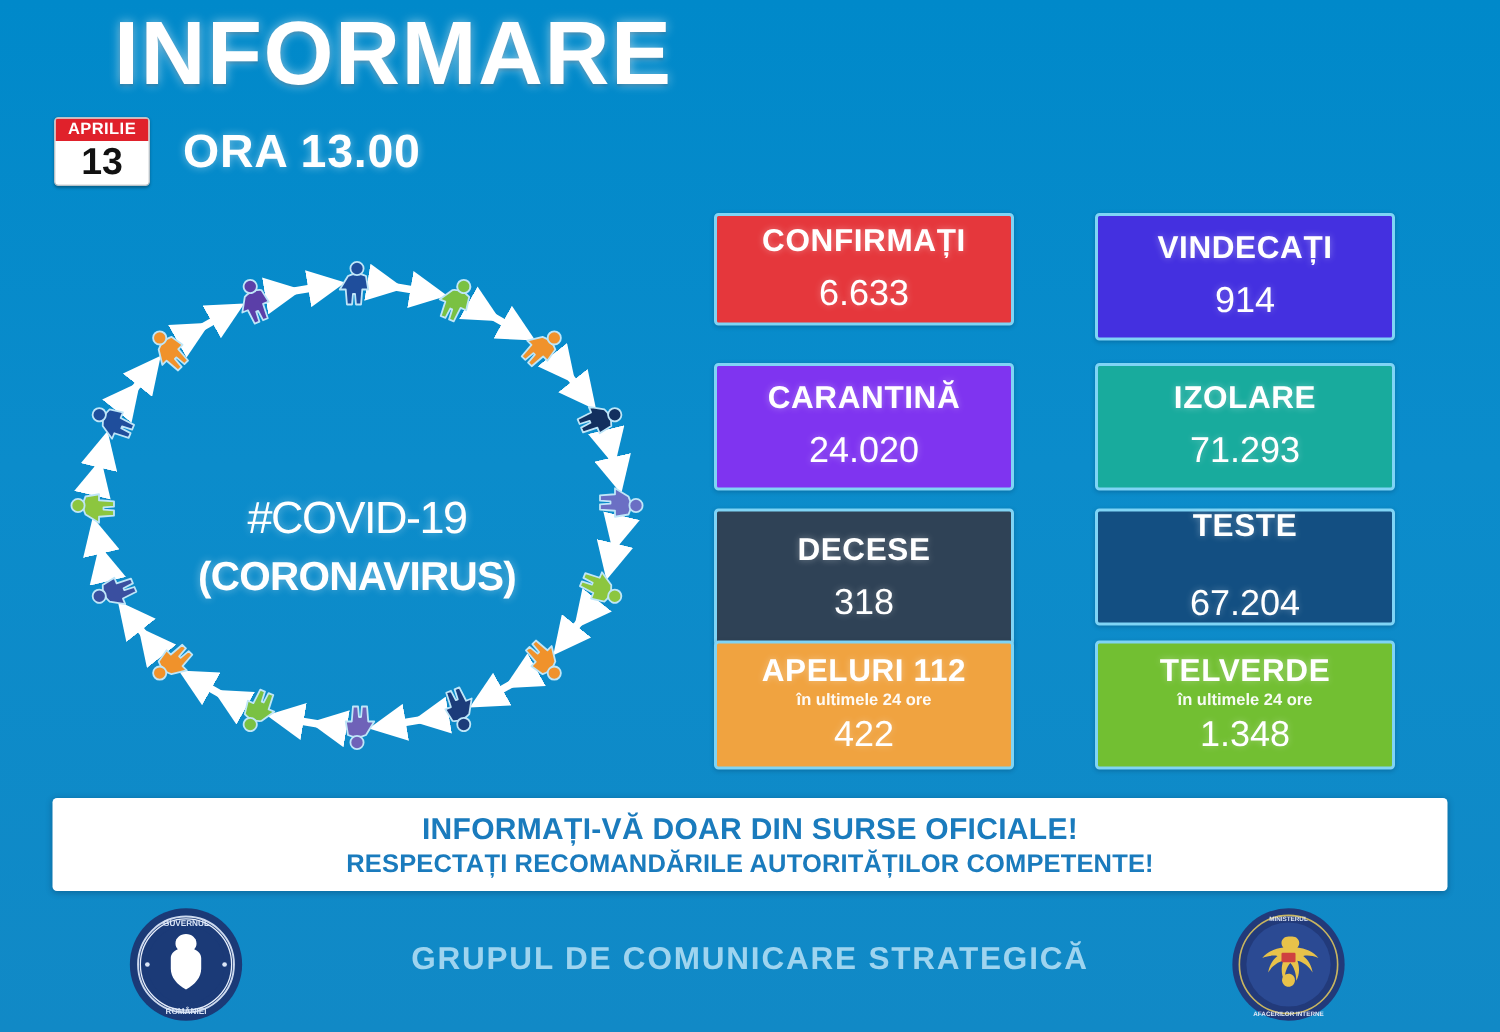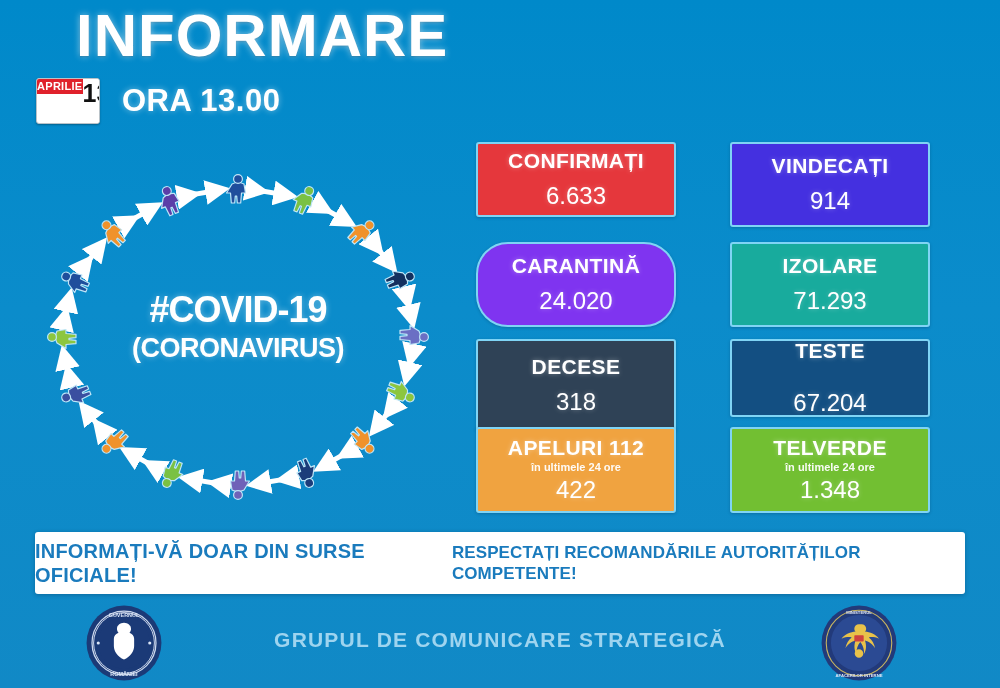--- a/index.html
+++ b/index.html
@@ -18,21 +18,21 @@
     position:absolute;left:36px;top:2px;
     font-size:60px;font-weight:bold;color:#ffffff;
     letter-spacing:1px;line-height:68px;
     text-shadow:0 0 7px rgba(255,255,255,.55),0 1px 2px rgba(0,40,70,.35);
     padding-left:40px;
   }
   .datewrap{position:absolute;left:36px;top:78px;display:flex;align-items:center;}
   .cal{
     width:62px;height:44px;background:#ffffff;border:1px solid #b9c2c8;
     border-radius:3px;overflow:hidden;box-shadow:0 1px 2px rgba(0,0,0,.3);
-    display:flex;flex-direction:row;
+    display:flex;flex-direction:column;
   }
   .cal-top{
     background:#e0212b;color:#fff;font-size:11px;font-weight:bold;
     text-align:center;line-height:15px;height:15px;letter-spacing:.3px;
   }
   .cal-day{
     flex:1;color:#111;font-size:25px;font-weight:bold;text-align:center;
     line-height:29px;background:#fff;
   }
   .hour{
@@ -41,22 +41,22 @@
     text-shadow:0 0 6px rgba(255,255,255,.45);
   }
 
   
   #circle{position:absolute;left:28px;top:160px;width:420px;height:355px;}
   #circle svg{position:absolute;inset:0;}
   .covid-text{
     position:absolute;left:0;right:0;top:128px;text-align:center;
     color:#fff;pointer-events:none;
   }
-  .covid-main{font-size:36px;font-weight:bold;letter-spacing:-1px;line-height:44px;
-    text-shadow:0 0 6px rgba(255,255,255,.4);}
+  .covid-main{font-size:30px;font-weight:normal;letter-spacing:-1px;line-height:44px;
+    text-shadow:0 0 6px rgba(255,255,255,.4);margin-top:36px;}
   .covid-sub{font-size:27px;font-weight:bold;line-height:32px;letter-spacing:-.5px;
     text-shadow:0 0 6px rgba(255,255,255,.4);}
 
   
   .grid{position:absolute;left:476px;top:142px;width:460px;height:372px;}
   .box{
     position:absolute;width:200px;box-sizing:border-box;
     border:2px solid #7fd4f5;border-radius:3px;
     display:flex;flex-direction:column;align-items:center;justify-content:center;
     color:#ffffff;text-align:center;
@@ -68,32 +68,32 @@
   }
   .box .val{
     font-size:24px;font-weight:normal;line-height:28px;margin-top:9px;
     text-shadow:0 0 5px rgba(255,255,255,.3);
   }
   .box .sub{font-size:11px;font-weight:bold;line-height:13px;margin-top:1px;opacity:.95;}
   .box.compact .val{margin-top:2px;}
 
   .c0{left:0;top:0;height:75px;background:#e5373c;}
   .c1{left:254px;top:0;height:85px;background:#4430e0;}
-  .c2{left:0;top:100px;height:85px;background:#7f34f0;border-radius:32px;}
+  .c2{left:0;top:100px;height:85px;background:#7f34f0;}
   .c3{left:254px;top:100px;height:85px;background:#18ab9d;}
   .c4{left:0;top:197px;height:92px;background:#2f4256;}
   .c5{left:254px;top:197px;height:78px;background:#134f82;gap:17px;}
   .c6{left:0;top:285px;height:86px;background:#f0a340;}
   .c7{left:254px;top:285px;height:86px;background:#72bf32;}
 
   
   .banner{
     position:absolute;left:35px;top:532px;width:930px;height:62px;
     background:#ffffff;border-radius:3px;
-    display:flex;flex-direction:row;align-items:center;justify-content:center;
+    display:flex;flex-direction:column;align-items:center;justify-content:center;
     box-shadow:0 1px 4px rgba(0,30,60,.3);
   }
   .banner .l1{font-size:20px;font-weight:bold;color:#1a7bbd;letter-spacing:.2px;line-height:24px;}
   .banner .l2{font-size:17px;font-weight:bold;color:#1a7bbd;letter-spacing:.1px;line-height:21px;}
 
   
   .footer{position:absolute;left:0;top:600px;width:1000px;height:88px;}
   .logo{position:absolute;top:4px;width:78px;height:78px;}
   .logo.left{left:85px;}
   .logo.right{left:820px;}

